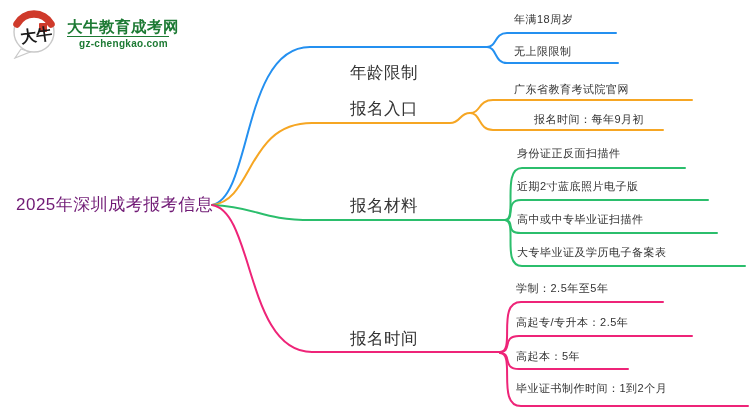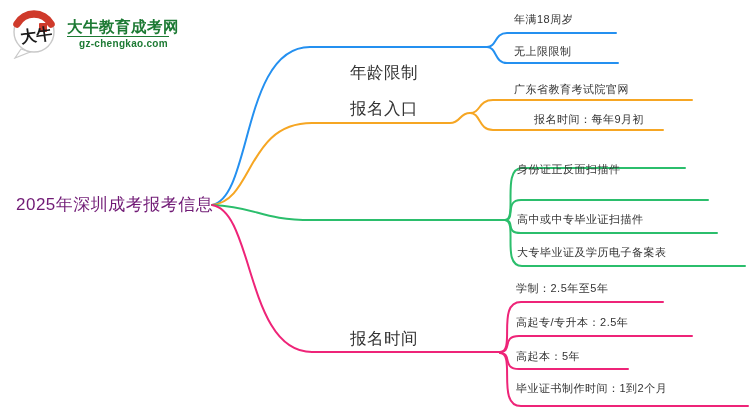--- a/index.html
+++ b/index.html
@@ -77,21 +77,23 @@
   <div class="node root-label" style="left:16px;top:195px;">2025年深圳成考报考信息</div>
 
   <div class="node lvl1" style="left:350px;top:22px;margin-top:40px;">年龄限制</div>
   <div class="node lvl2" style="left:514px;top:9px;">年满18周岁</div>
   <div class="node lvl2" style="left:514px;top:41px;">无上限限制</div>
 
   <div class="node lvl1" style="left:350px;top:98px;">报名入口</div>
   <div class="node lvl2" style="left:514px;top:79px;">广东省教育考试院官网</div>
   <div class="node lvl2" style="left:514px;top:109px;margin-left:20px;">报名时间：每年9月初</div>
 
-  <div class="node lvl2" style="left:517px;top:159px;">身份证正反面扫描件</div>
+  <div class="node lvl1" style="left:350px;top:195px;">报名材料</div>
+  <div class="node lvl2" style="left:517px;top:143px;">身份证正反面扫描件</div>
+  <div class="node lvl2" style="left:517px;top:176px;">近期2寸蓝底照片电子版</div>
   <div class="node lvl2" style="left:517px;top:209px;">高中或中专毕业证扫描件</div>
   <div class="node lvl2" style="left:517px;top:242px;">大专毕业证及学历电子备案表</div>
 
   <div class="node lvl1" style="left:350px;top:328px;">报名时间</div>
   <div class="node lvl2" style="left:516px;top:278px;">学制：2.5年至5年</div>
   <div class="node lvl2" style="left:516px;top:312px;">高起专/专升本：2.5年</div>
   <div class="node lvl2" style="left:516px;top:346px;">高起本：5年</div>
   <div class="node lvl2" style="left:516px;top:378px;">毕业证书制作时间：1到2个月</div>
 
 </div>

